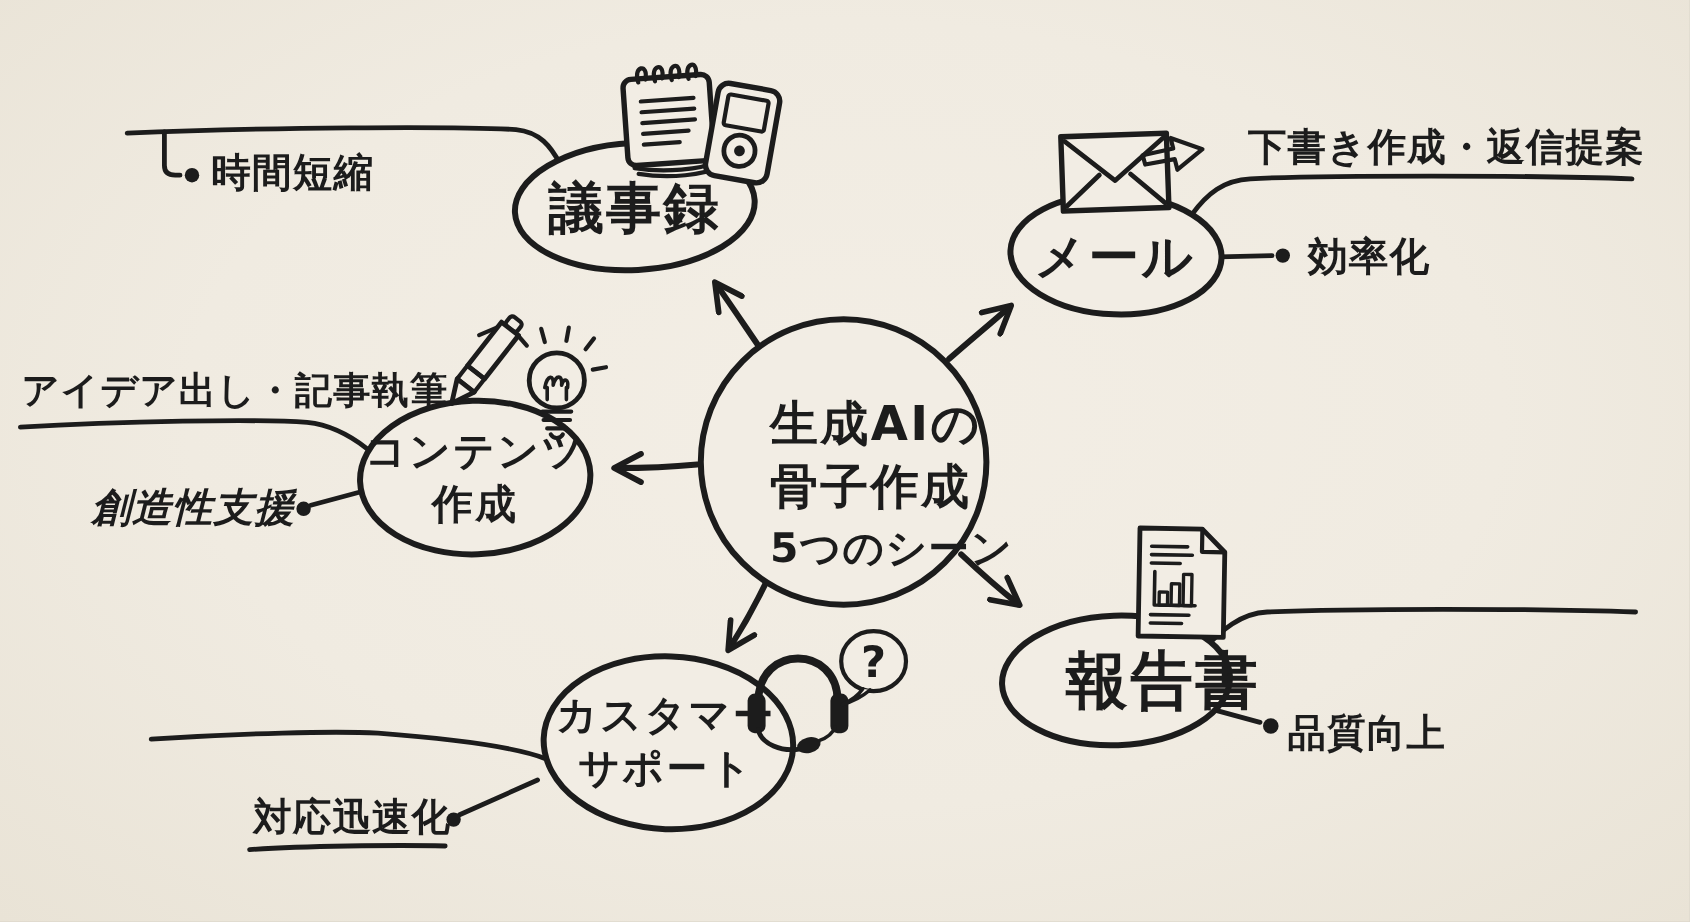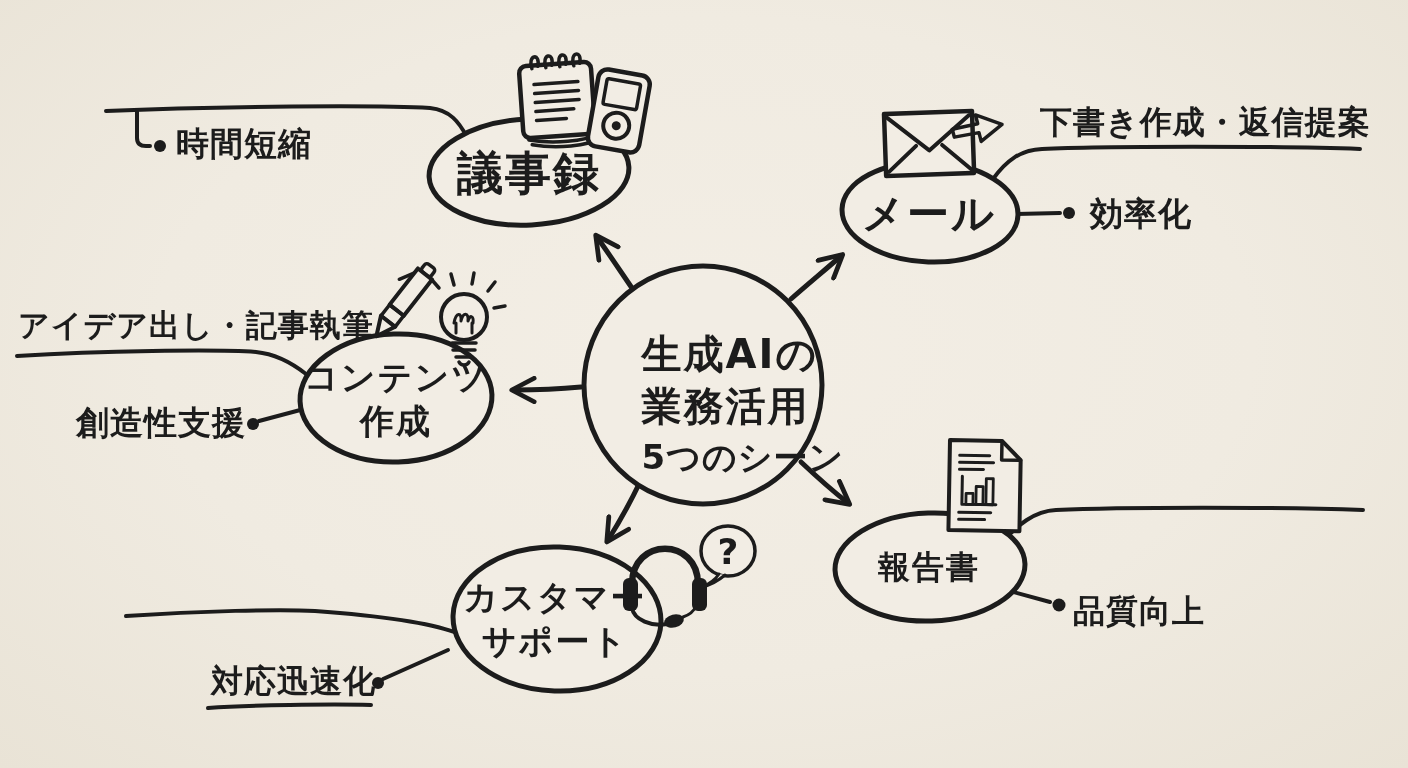--- a/index.html
+++ b/index.html
@@ -138,41 +138,41 @@
       <path class="ink" stroke-width="3" d="M 13 36 V 64 H 47"></path>
       <rect class="ink" fill="url(#hatch)" stroke-width="2.8" x="17" y="53" width="7" height="11"></rect>
       <rect class="ink" fill="url(#hatch)" stroke-width="2.8" x="27" y="46" width="7" height="18"></rect>
       <rect class="ink" fill="url(#hatch)" stroke-width="2.8" x="37" y="38" width="7" height="26"></rect>
       <path class="ink" stroke-width="3" d="M 10 72 H 42 M 10 79 H 36"></path>
     </g>
   </svg>
 
   <div class="center-title">
     <div class="l1">生成AIの</div>
-    <div class="l2">業務活用</div>
+    <div class="l2">骨子作成</div>
     <div class="l3">5つのシーン</div>
   </div>
 
   <div class="txt node-label" style="left:529px;top:174px;font-size:46px;text-align:right;">議事録</div>
   <div class="txt node-label" style="left:929px;top:214px;font-size:42px;">メール</div>
   <div class="txt node-label two-line" style="left:396px;top:399px;font-size:34px;">
     <div>コンテンツ</div>
     <div>作成</div>
   </div>
   <div class="txt node-label two-line" style="left:555px;top:619px;font-size:34px;">
     <div>カスタマー</div>
     <div>サポート</div>
   </div>
-  <div class="txt node-label" style="left:929px;top:568px;font-size:32px;">報告書</div>
+  <div class="txt node-label" style="left:969px;top:568px;font-size:52px;">報告書</div>
 
   <div class="txt detail" style="left:176px;top:122px;font-size:33px;">時間短縮</div>
 
   <div class="txt detail" style="left:1040px;top:101px;font-size:32px;">下書き作成・返信提案</div>
   <div class="txt detail" style="left:1090px;top:192px;font-size:33px;">効率化</div>
 
   <div class="txt detail" style="left:18px;top:305px;">アイデア出し・記事執筆</div>
-  <div class="txt detail" style="left:76px;top:401px;font-size:33px;">創造性支援</div>
+  <div class="txt detail" style="left:76px;top:401px;font-size:33px;font-style:italic;">創造性支援</div>
 
   <div class="txt detail" style="left:211px;top:660px;font-size:32px;">対応迅速化</div>
 
   <div class="txt detail" style="left:1073px;top:590px;font-size:32px;">品質向上</div>
 
 </div>
 
 </body></html>

